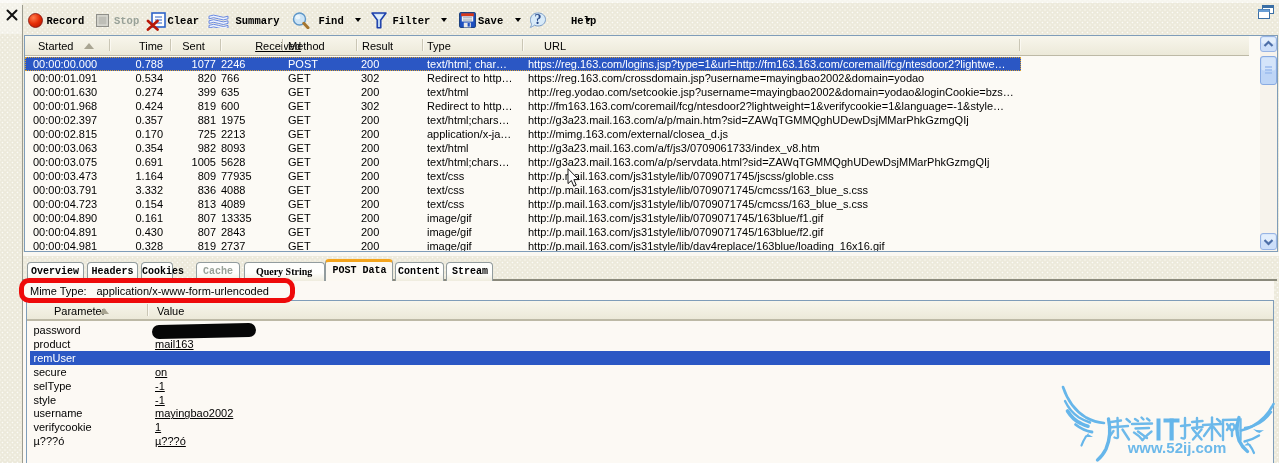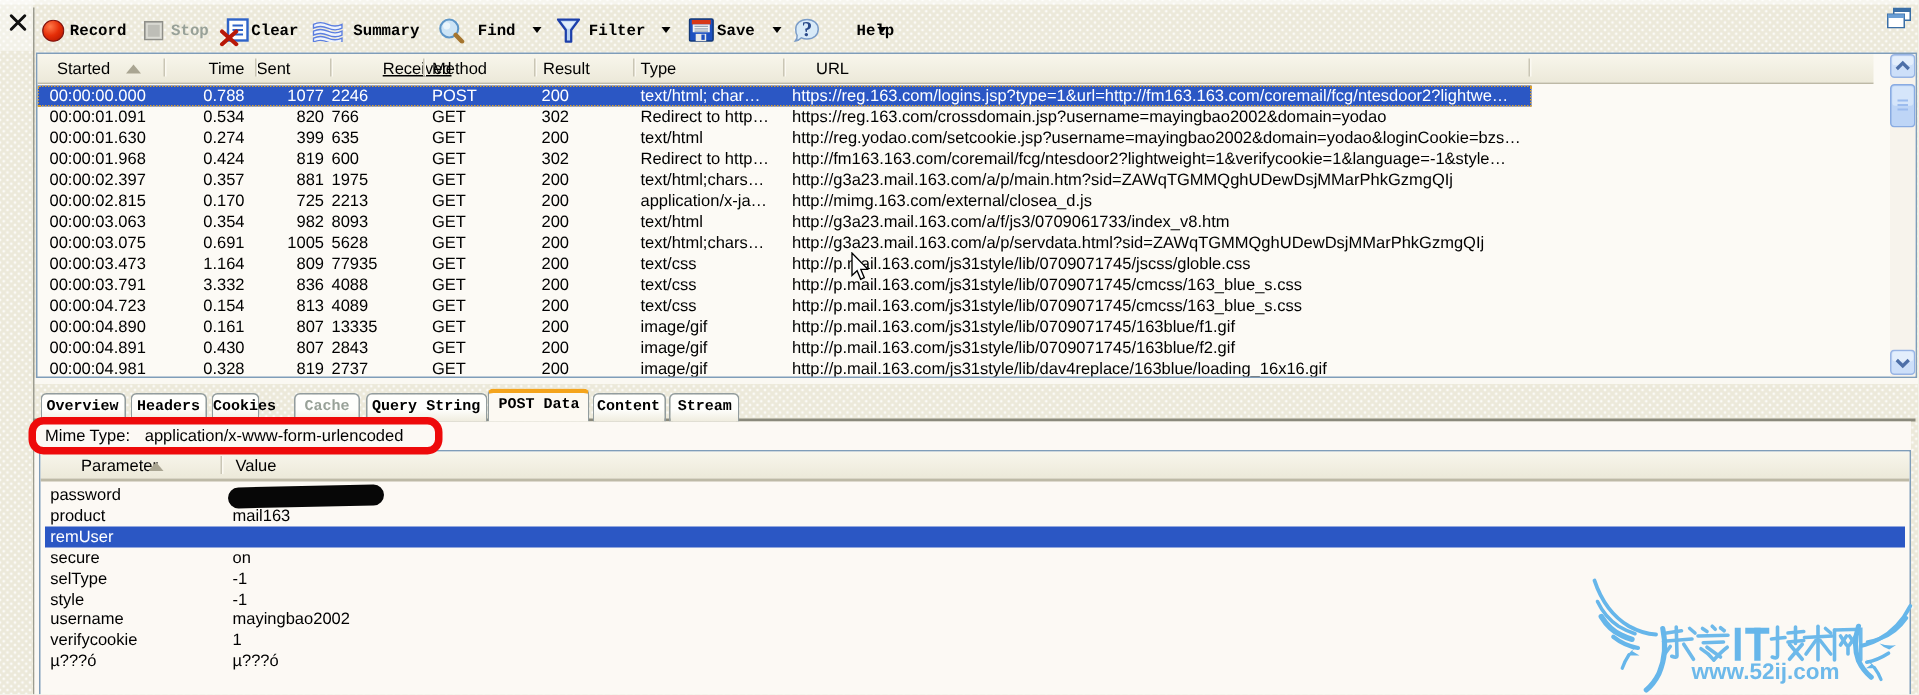--- a/index.html
+++ b/index.html
@@ -24,21 +24,21 @@
 .c4{left:196px;width:57px;text-align:left;}
 .c5{left:263px;}
 .c6{left:336px;}
 .c7{left:402px;}
 .c8{left:503px;}
 .sep{position:absolute;top:3.5px;width:0;height:12px;border-left:1px solid #CAC6B5;border-right:1px solid #FBF9F2;}
 .tab{position:absolute;top:262.4px;height:18.6px;box-sizing:border-box;border:1px solid #929C9E;border-bottom:none;border-radius:4px 4px 0 0;background:linear-gradient(#FEFEFC 55%,#EFECDE);text-align:center;font:bold 10px "Liberation Mono",monospace;line-height:17px;white-space:nowrap;z-index:3;}
 .prow{position:absolute;left:0;width:1246px;height:13.83px;font:11px "Liberation Sans",sans-serif;white-space:nowrap;}
 .prow span{position:absolute;top:1.2px;line-height:12px;}
 .pn{left:6.5px;}
-.pv{left:128px;}
+.pv{left:128px;text-decoration:underline;}
 </style>
 </head>
 <body>
 <div id="root">
 
 <div class="ab" style="left:0;top:0;width:21.5px;height:34px;background:rgba(255,255,255,.4);"></div>
 <div class="ab" style="left:0;top:0;width:1279px;height:2.5px;background:rgba(255,255,255,.55);"></div>
 <svg class="ab" style="left:6px;top:9px;" width="12" height="12" viewBox="0 0 12 12">
 <path d="M1.5 1.5 L10.5 10.5 M10.5 1.5 L1.5 10.5" stroke="#111" stroke-width="2" stroke-linecap="round"></path>
 </svg>
@@ -106,21 +106,21 @@
 <rect x="4.5" y="0.5" width="11" height="2.5" fill="#3A6EA5"></rect>
 <rect x="0.5" y="4.5" width="11" height="9" fill="#FFF" stroke="#3A6EA5"></rect>
 <rect x="0.5" y="4.5" width="11" height="2.5" fill="#6A9ED5"></rect>
 </svg>
 
 <div class="ab" id="tablebox" style="left:24px;top:34.5px;width:1251.5px;height:215.3px;border:1px solid #7F9DB9;background:#FCFAF5;overflow:hidden;">
 <div class="ab" style="left:0;top:0;width:1224px;height:19.2px;background:linear-gradient(#F8F6EC,#ECE9D9);border-bottom:1.8px solid #BDB9A6;">
   <div class="ab hdr" style="left:13px;top:4px;">Started</div>
   <div class="ab" style="left:59px;top:7px;width:0;height:0;border-left:5px solid transparent;border-right:5px solid transparent;border-bottom:6px solid #A9A592;"></div>
   <div class="ab hdr" style="left:90px;top:4px;width:48px;text-align:right;">Time</div>
-  <div class="ab hdr" style="left:146px;top:4px;width:45px;text-align:left;">Sent</div>
+  <div class="ab hdr" style="left:146px;top:4px;width:45px;text-align:center;">Sent</div>
   <div class="ab hdr" style="left:196px;top:4px;width:80px;text-align:right;text-decoration:underline;">Received</div>
   <div class="ab hdr" style="left:263px;top:4px;">Method</div>
   <div class="ab hdr" style="left:337px;top:4px;">Result</div>
   <div class="ab hdr" style="left:402px;top:4px;">Type</div>
   <div class="ab hdr" style="left:503px;top:4px;padding-left:16px;">URL</div>
   <div class="sep" style="left:84px;"></div>
   <div class="sep" style="left:145px;"></div>
   <div class="sep" style="left:195px;"></div>
   <div class="sep" style="left:257px;"></div>
   <div class="sep" style="left:331px;"></div>
@@ -288,21 +288,21 @@
 </div>
 
 <div class="ab" style="left:22px;top:251.5px;width:1257px;height:4px;background:#FAF8F2;"></div>
 <div class="ab" style="left:22px;top:278.8px;width:1255px;height:2px;background:#8A897B;z-index:1;"></div>
 <div class="ab" id="vline" style="left:21.5px;top:5px;width:1px;height:458px;background:#9C9C90;"></div>
 
 <div class="tab" style="left:26.5px;width:57px;">Overview</div>
 <div class="tab" style="left:86.9px;width:51px;">Headers</div>
 <div class="tab" style="left:141px;width:32px;">Cookies</div>
 <div class="tab gray" style="left:196px;width:44px;">Cache</div>
-<div class="tab" style="left:243.6px;width:81px;">Query String</div>
+<div class="tab" style="left:243.6px;width:81px;font-family:Liberation Serif, serif;">Query String</div>
 <div class="tab" style="left:325.4px;width:68px;top:258.5px;height:22.5px;border-top:3px solid #F4A41C;background:#FCF9F2;line-height:18px;z-index:4;">POST Data</div>
 <div class="tab" style="left:394.5px;width:49px;">Content</div>
 <div class="tab" style="left:446.4px;width:47px;">Stream</div>
 
 <div class="ab" style="left:22.5px;top:280.5px;width:1251px;height:182.5px;background:#FCF9F4;z-index:2;"></div>
 <div class="ab" style="left:30px;top:285px;font:11px 'Liberation Sans',sans-serif;line-height:12px;z-index:4;">Mime Type:</div>
 <div class="ab" style="left:96.5px;top:285px;font:11px 'Liberation Sans',sans-serif;line-height:12px;z-index:4;">application/x-www-form-urlencoded</div>
 
 <div class="ab" style="left:18.5px;top:278px;width:276px;height:25px;box-sizing:border-box;border:5px solid #EE0A0A;border-radius:10px;z-index:5;"></div>
 

